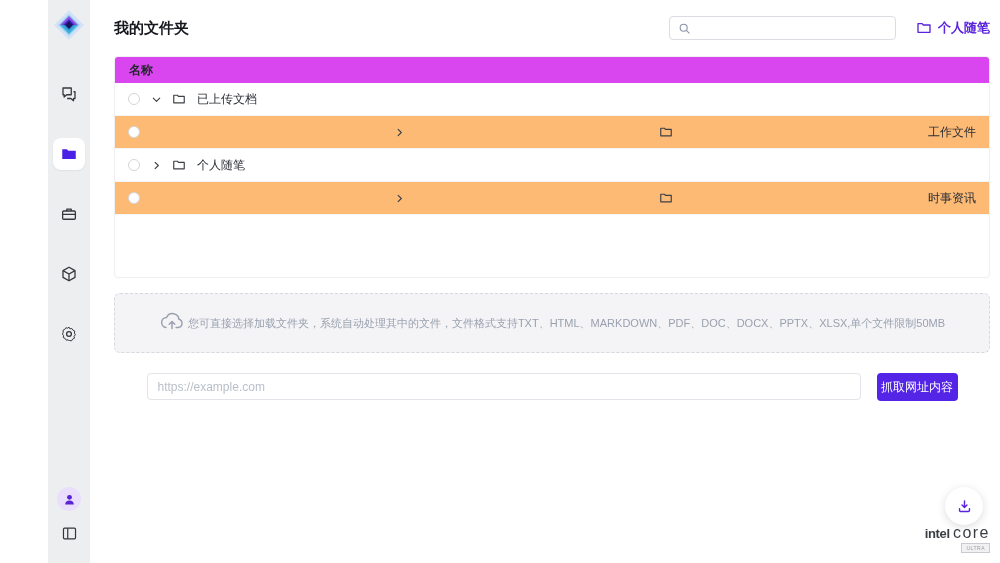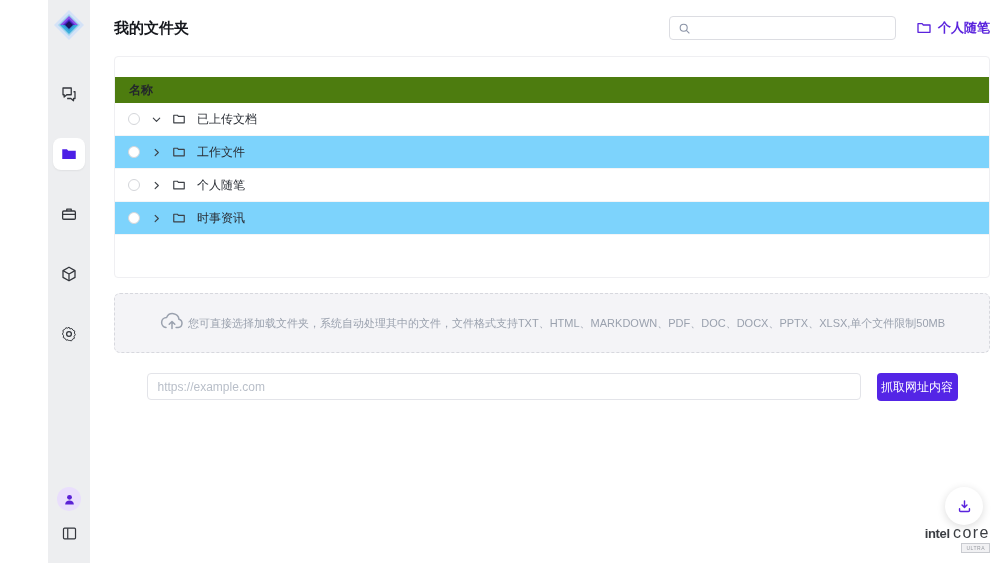--- a/index.html
+++ b/index.html
@@ -27,25 +27,25 @@
   .page-title { font-size:15px; font-weight:bold; color:#16181d; }
   .search-box { margin-left:auto; width:227px; height:24px; border:1px solid #dcdde2;
     border-radius:4px; display:flex; align-items:center; padding:0 8px; background:#fff; }
   .search-box input { border:none; outline:none; flex:1; font-size:12px; margin-left:6px;
     color:#333; background:transparent; font-family:inherit; }
   .create-folder { display:flex; align-items:center; gap:6px; margin-left:20px;
     color:#5a23dd; font-size:13px; font-weight:bold; cursor:pointer; white-space:nowrap; }
 
   
   .table-card { border:1px solid #efeff2; border-radius:4px; height:222px; overflow:hidden; background:#fff; }
-  .table-head { height:26px; background:#4d7c0f; display:flex; align-items:center;
-    padding:0 14px; font-size:12px; font-weight:bold; color:#23262c;margin-top:20px; }
+  .table-head { height:26px; background:#d946ef; display:flex; align-items:center;
+    padding:0 14px; font-size:12px; font-weight:bold; color:#23262c; }
   .t-row { height:33px; display:flex; align-items:center; padding:0 13px; gap:9px;
     font-size:12px; color:#2a2e35; border-bottom:1px solid #f4f5f7; cursor:pointer; }
-  .t-row.alt { background:#7dd3fc; }
+  .t-row.alt { background:#fdba74;justify-content:space-between; }
   .row-check { width:12px; height:12px; border:1px solid #d4d6da; border-radius:50%; background:#fff; flex:0 0 12px; }
   .chev { color:#3c4046; display:flex; width:14px; justify-content:center; }
   .chev svg { display:block; }
   .chev.down svg { transform:rotate(90deg); }
   .row-folder { color:#3c4046; display:flex; }
   .row-label { margin-left:2px; }
 
   
   .upload-zone { margin-top:15px; height:60px; background:#f4f4f7; border:1px dashed #d7d8de;
     border-radius:6px; display:flex; flex-direction:row; align-items:center; justify-content:center;

